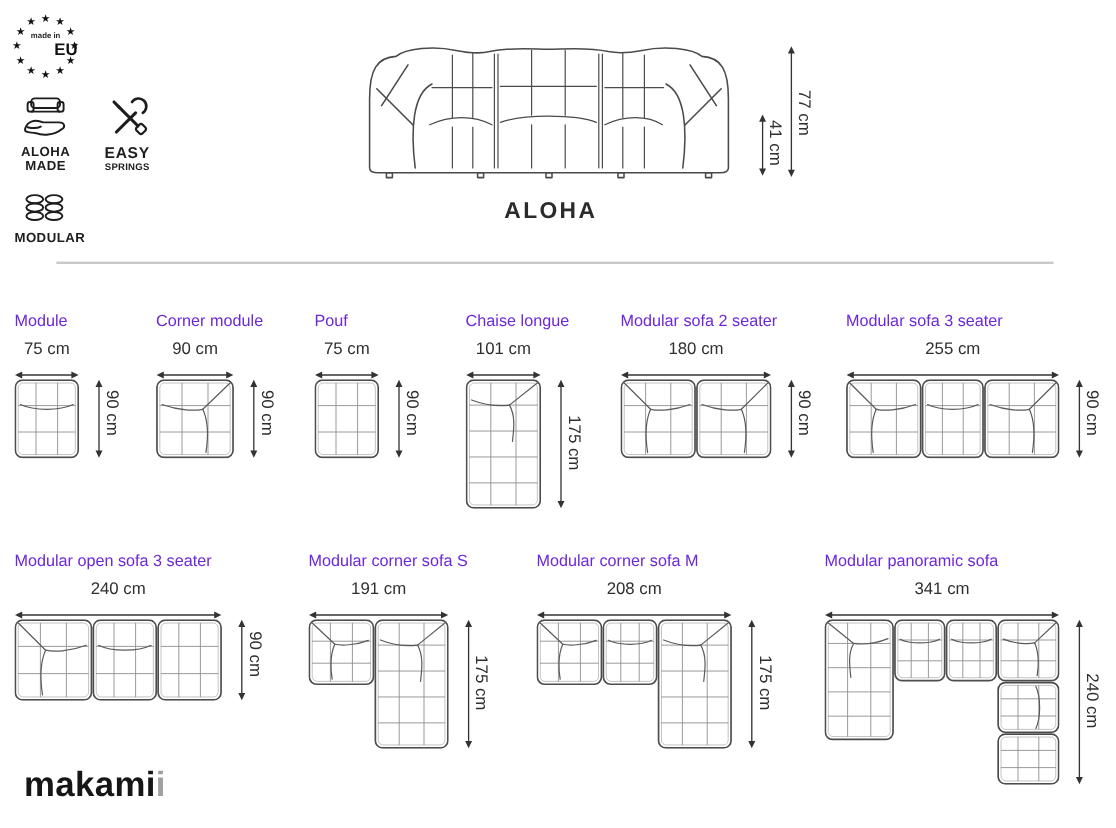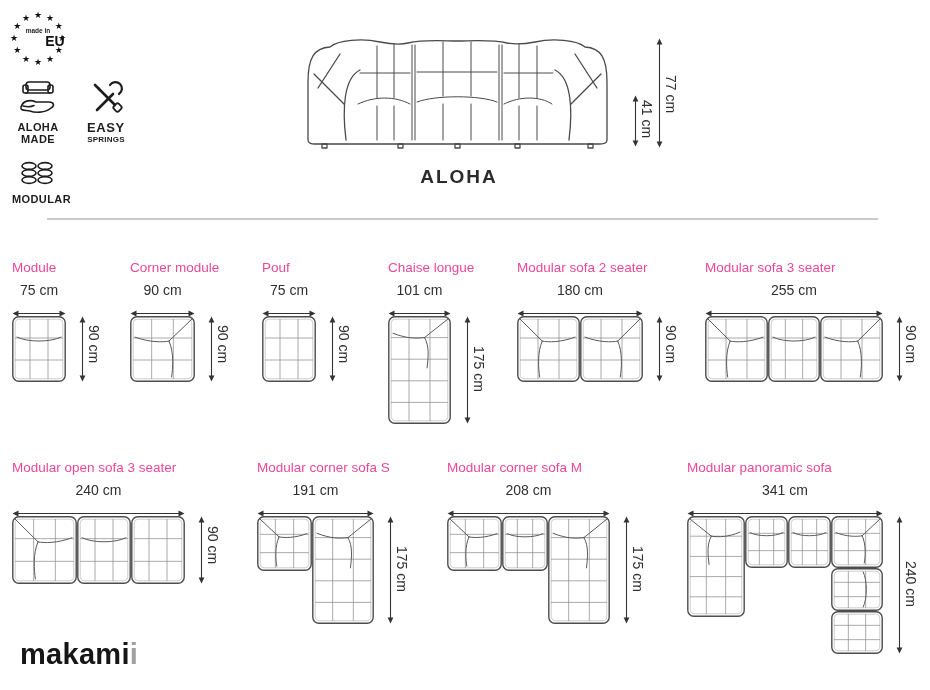--- a/index.html
+++ b/index.html
@@ -20,21 +20,21 @@
   .eu-madein{position:absolute;top:17px;left:0;width:56px;text-align:center;font-size:6.5px;color:#1d1d1d;font-weight:bold;}
   .eu-big{position:absolute;top:23px;left:17px;width:56px;text-align:center;font-size:14px;font-weight:bold;color:#111;}
   
   .hero{position:absolute;left:300px;top:28px;width:400px;height:170px;}
   .hero-name{position:absolute;left:0;top:138px;width:318px;text-align:center;
              font-size:19px;font-weight:bold;letter-spacing:2px;color:#2b2b2b;}
   
   .divider{position:absolute;left:47px;top:218px;width:831px;height:2px;background:#c9c9c9;}
   
   .diag{position:absolute;}
-  .d-title{position:absolute;left:0;top:0;font-size:13.5px;color:#ec4899;white-space:nowrap;}
+  .d-title{position:absolute;left:0;top:0;font-size:13.5px;color:#6d28d9;white-space:nowrap;}
   .d-wdim{position:absolute;top:22px;text-align:center;font-size:14px;color:#2f2f2f;}
   .d-draw{position:absolute;}
   .dim-arrow{position:absolute;}
   .d-vdim{position:absolute;writing-mode:vertical-rl;font-size:14px;color:#2f2f2f;white-space:nowrap;}
   
   
   .logo{position:absolute;left:20px;top:638px;font-size:29px;font-weight:bold;color:#161616;letter-spacing:.3px;}
   .logo .accent{color:#a0a0a0;}
 </style>
 </head>

